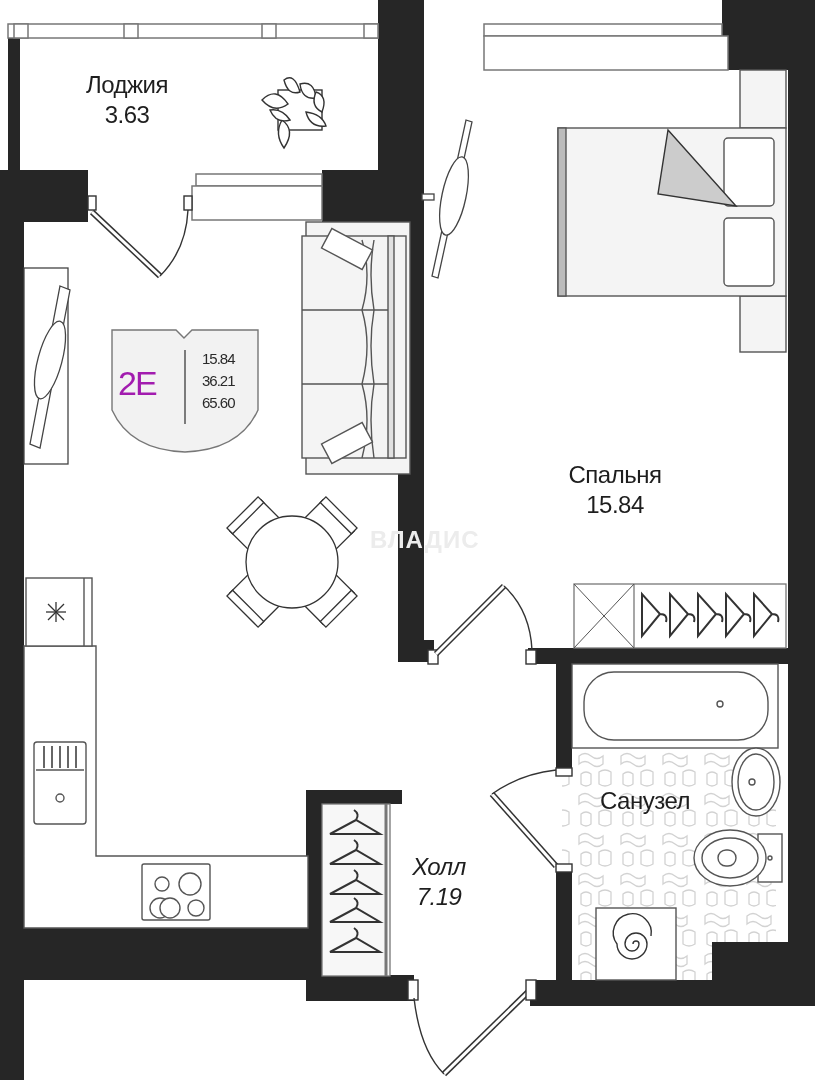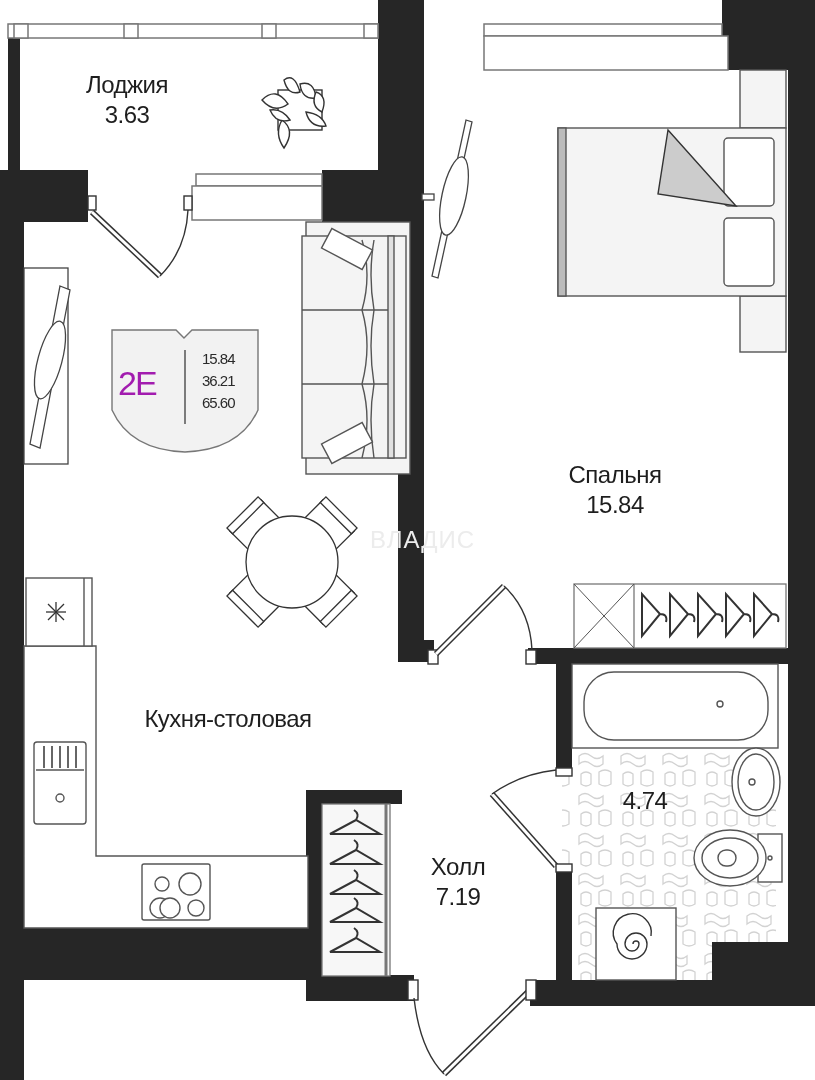--- a/index.html
+++ b/index.html
@@ -3,21 +3,21 @@
 <meta charset="utf-8">
 <style>
   html, body { margin: 0; padding: 0; background: #ffffff; }
   body { width: 815px; height: 1080px; overflow: hidden; position: relative; font-family: "Liberation Sans", "DejaVu Sans", sans-serif; }
   #plan { position: absolute; left: 0; top: 0; width: 815px; height: 1080px; }
   .lbl { position: absolute; text-align: center; color: #1e1e1e; font-size: 24px; line-height: 30px; letter-spacing: -0.5px; white-space: nowrap; }
   .lbl span { display: block; }
   .badge-code { position: absolute; left: 118px; top: 364px; font-size: 34px; color: #a21caf; letter-spacing: -2px; }
   .badge-vals { position: absolute; left: 202px; top: 348px; font-size: 15px; line-height: 22px; color: #2a2a2a; letter-spacing: -1px; }
   .badge-vals span { display: block; }
-  .watermark { position: absolute; left: 370px; top: 526px; font-size: 24px; font-weight: normal; color: #ececec; letter-spacing: 1px; }
+  .watermark { position: absolute; left: 370px; top: 526px; font-size: 24px; font-weight: bold; color: #ececec; letter-spacing: 1px; }
 </style>
 </head>
 <body>
 
 <svg id="plan" viewBox="0 0 815 1080" xmlns="http://www.w3.org/2000/svg">
   <defs>
     <pattern id="tile" x="575" y="750" width="42" height="40" patternUnits="userSpaceOnUse">
       <path d="M4 6 q6 -5 12 0 q6 5 12 0 v8 q-6 5 -12 0 q-6 -5 -12 0 z M6 24 q5 -4 10 0 v10 q-5 4 -10 0 z M24 22 q6 -4 12 0 v12 q-6 4 -12 0 z" fill="none" stroke="#d2d2d2" stroke-width="1.3"></path>
     </pattern>
   </defs>
@@ -244,30 +244,29 @@
   <span>Лоджия</span>
   <span>3.63</span>
 </div>
 
 <div class="lbl" style="left:540px; top:424px; width:150px;margin-top:36px;">
   <span>Спальня</span>
   <span>15.84</span>
 </div>
 
 <div class="lbl" style="left:108px; top:704px; width:240px;">
-  <span>Кухня-столовая</span>
-</div>
-
-<div class="lbl" style="left:410px; top:852px; width:96px;">
+</div>
+
+<div class="lbl" style="left:391px; top:852px; width:96px;font-style:italic;">
   <span>Холл</span>
   <span>7.19</span>
 </div>
 
 <div class="lbl" style="left:580px; top:786px; width:130px;">
-  <span>4.74</span>
+  <span>Санузел</span>
 </div>
 
 <div class="badge-code">2E</div>
 <div class="badge-vals">
   <span>15.84</span>
   <span>36.21</span>
   <span>65.60</span>
 </div>
 
 <div class="watermark">ВЛАДИС</div>

